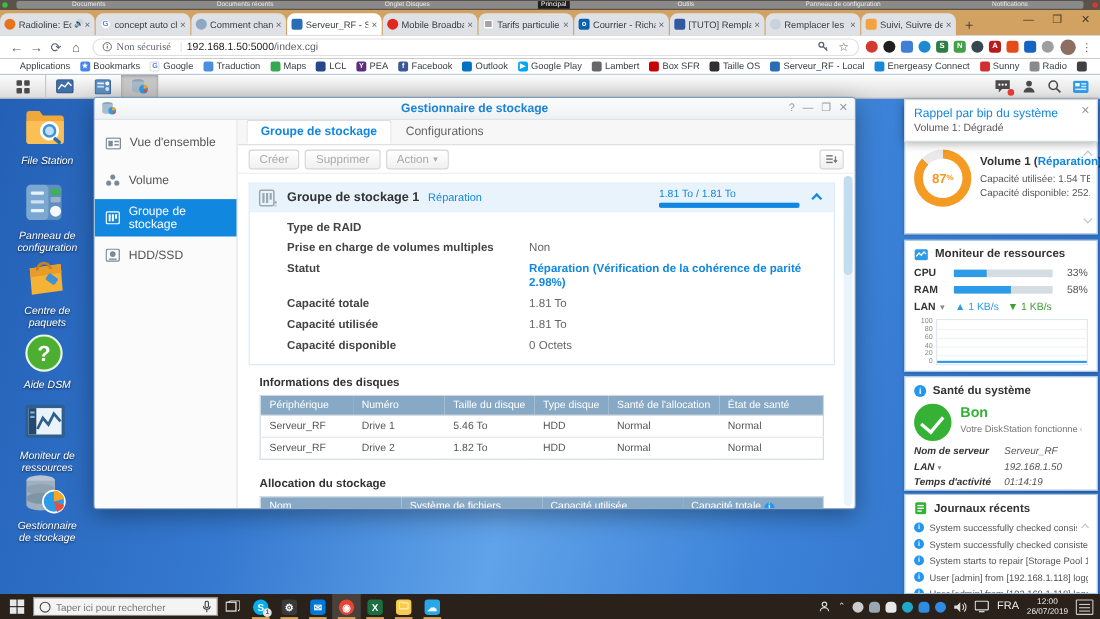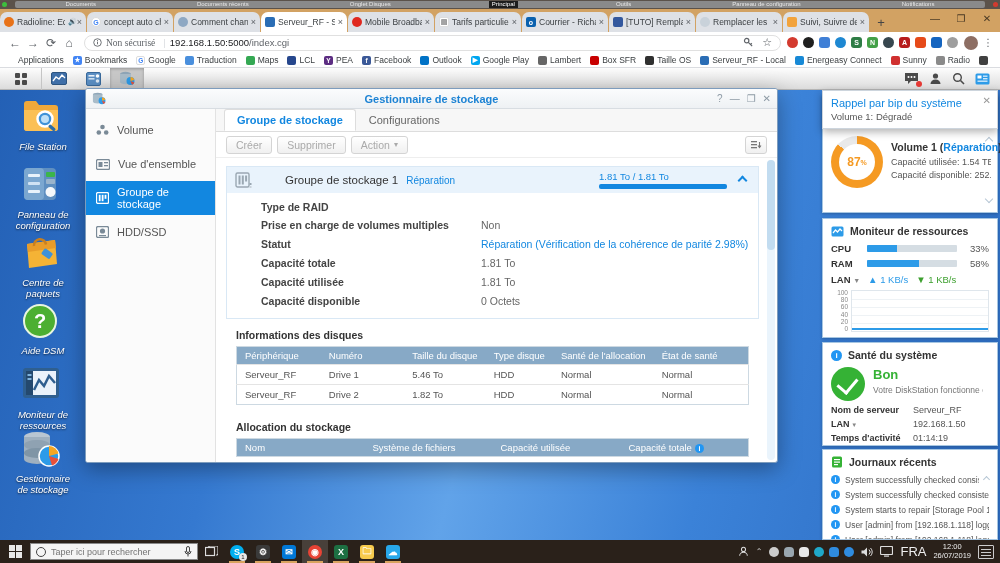--- a/index.html
+++ b/index.html
@@ -81,33 +81,33 @@
   .wtab.active { background:#fff; border-color:#ddd #ddd #fff #ddd; border-radius:3px 3px 0 0; color:#1287e0; font-weight:bold; }
   #wtoolbar { height:26px; display:flex; align-items:center; gap:5px; padding:0 10px; border-bottom:1px solid #eee; flex:none; }
   .tbtn { height:18px; padding:0 9px; font-size:10.5px; color:#aaa; background:linear-gradient(#fff,#f0f0f0); border:1px solid #d4d4d4; border-radius:3px; display:flex; align-items:center; gap:4px; cursor:default; }
   #wtoolbar .sortbtn { margin-left:auto; width:22px; height:18px; border:1px solid #d4d4d4; border-radius:3px; background:linear-gradient(#fff,#f0f0f0); display:flex; align-items:center; justify-content:center; cursor:pointer; }
   #wcontent { flex:1; overflow:hidden; position:relative; padding:8px 18px 8px 10px; }
   #wscroll { position:absolute; right:2px; top:2px; bottom:2px; width:8px; background:#eaf4fc; border-radius:4px; }
   #wscroll .thumb { position:absolute; top:0; width:8px; height:90px; background:#c2dcf0; border-radius:4px; }
 
   #pool-card { border:1px solid #d9e8f5; }
   #pool-head { height:26px; background:#e9f3fc; display:flex; align-items:center; padding:0 8px; gap:8px; }
-  #pool-head .pool-title { font-size:11.5px; font-weight:normal; color:#333;margin-left:24px; }
+  #pool-head .pool-title { font-size:11.5px; font-weight:bold; color:#333; }
   #pool-head .pool-status-link { font-size:10px; color:#1287e0; }
   #pool-usage { margin-left:auto; text-align:left; width:128px; }
   #pool-usage .usage-text { font-size:9.5px; color:#1287e0; margin-bottom:2px; }
   #pool-usage .usage-bar { width:128px; height:5px; background:#cfe2f1; border-radius:2px; overflow:hidden; }
   #pool-usage .usage-fill { height:5px; background:#1287e0; }
   .chev { width:7px; height:7px; border-right:2px solid #1287e0; border-bottom:2px solid #1287e0; transform:rotate(-135deg); margin:0 4px; cursor:pointer; }
 
   #pool-fields { padding:8px 0 4px 34px; }
   .frow { display:flex; margin-bottom:6px; }
   .frow .flabel { width:220px; flex:none; font-size:10.5px; font-weight:bold; color:#444; }
   .frow .fvalue { flex:1; font-size:10.5px; color:#666; line-height:13px; }
-  .frow .fvalue.link { color:#1287e0; }
+  .frow .fvalue.link { color:#1287e0;font-weight:bold; }
 
   .sect-title { font-size:10.5px; font-weight:bold; color:#333; margin:10px 0 5px 10px; }
   table.dsmtbl { width:calc(100% - 20px); margin-left:10px; border-collapse:collapse; border:1px solid #cdd9e2; }
   table.dsmtbl th { background:#87a9c6; color:#fff; font-weight:normal; font-size:9.5px; text-align:left; padding:3px 8px; white-space:nowrap; }
   table.dsmtbl td { font-size:9.5px; color:#555; padding:4px 8px; border-top:1px solid #e4e4e4; background:#fff; }
   td.ok { color:#3da02f; }
   .info-i { display:inline-block; width:9px; height:9px; border-radius:50%; background:#2196f3; color:#fff; font-size:7px; font-weight:bold; text-align:center; line-height:9px; margin-left:3px; }
 
   
   .card { position:absolute; left:822px; width:176px; background:#fff; border:1px solid #a6c6e2; box-shadow:0 1px 3px rgba(0,0,0,.25); }
@@ -143,21 +143,21 @@
   #lanplot { flex:1; height:42px; background:#fff; border:1px solid #dfe6ec; position:relative; }
   #lanplot .grid { position:absolute; left:0; right:0; height:1px; background:#eef2f5; }
   #lanplot .lan-line { position:absolute; left:0; right:0; bottom:1px; height:2px; background:#2d9be8; }
 
   #health-card { top:274px; height:104px; }
   #health-main { display:flex; align-items:flex-start; gap:8px; padding:2px 8px; }
   #health-check { width:34px; height:34px; border-radius:50%; background:#35b235; flex:none; position:relative; }
   #health-check:after { content:""; position:absolute; left:10px; top:7px; width:10px; height:16px; border-right:3.5px solid #fff; border-bottom:3.5px solid #fff; transform:rotate(40deg); }
   #health-status { font-size:13px; font-weight:bold; color:#35b235; }
   #health-desc { font-size:8.5px; color:#777; margin-top:3px; white-space:nowrap; overflow:hidden; max-width:110px; }
-  .hrow { display:flex; padding:2px 8px; font-size:9px; }
+  .hrow { display:flex; padding:2px 8px; font-size:9px;font-style:italic; }
   .hrow .hlabel { width:82px; flex:none; font-weight:bold; color:#333; }
   .hrow .hvalue { color:#555; }
 
   #logs-card { top:381px; height:91px; overflow:hidden; }
   .logrow { display:flex; align-items:center; gap:5px; padding:2.5px 8px; }
   .log-i { width:9px; height:9px; border-radius:50%; background:#2196f3; color:#fff; font-size:6.5px; font-weight:bold; text-align:center; line-height:9px; flex:none; }
   .log-text { font-size:8.5px; color:#555; white-space:nowrap; overflow:hidden; }
 
   
   #taskbar { position:absolute; left:0; top:540px; width:1000px; height:23px; background:#2a211a; display:flex; align-items:center; }
@@ -169,21 +169,21 @@
   #searchbox input { flex:1; border:none; background:transparent; font-size:9px; color:#333; font-family:"Liberation Sans",sans-serif; outline:none; min-width:0; }
   .tb-ico { width:26px; height:23px; display:flex; align-items:center; justify-content:center; position:relative; cursor:pointer; }
   .tb-ico.active { background:rgba(255,255,255,.14); }
   .tb-ico .under { position:absolute; bottom:0; left:5px; right:5px; height:2px; background:#d8a35f; }
   .appglyph { width:14px; height:14px; border-radius:3px; display:flex; align-items:center; justify-content:center; font-size:9px; font-weight:bold; color:#fff; }
   .skype-badge { position:absolute; right:3px; bottom:2px; width:8px; height:8px; background:#e8e8e8; color:#222; border-radius:50%; font-size:6px; line-height:8px; text-align:center; }
   #tray { margin-left:auto; display:flex; align-items:center; gap:7px; padding-right:6px; }
   #tray .tico { font-size:9px; color:#ddd; cursor:pointer; display:flex; align-items:center; }
   .tray-dot { width:10px; height:10px; border-radius:2px; }
   #clock { text-align:center; color:#eee; font-size:7.5px; line-height:8.5px; cursor:pointer; }
-  #lang { color:#eee; font-size:13px; cursor:pointer; }
+  #lang { color:#eee; font-size:10px; cursor:pointer; }
   #notif-ico { width:16px; height:14px; border:1px solid #ccc; border-radius:1px; position:relative; cursor:pointer; }
   #notif-ico i { position:absolute; left:2px; right:2px; height:1px; background:#ccc; }
 
   svg { display:block; }
 </style>
 </head>
 <body>
 
 <div id="screen">
 
@@ -551,38 +551,38 @@
           <span>?</span>
           <span>—</span>
           <span>❐</span>
           <span>✕</span>
         </div>
       </div>
       <div id="win-body">
         <div id="win-side">
             <div class="side-item">
               <span>
-                <svg width="13" height="12" viewBox="0 0 13 12">
-                  <circle cx="6.5" cy="3" r="2.3" fill="#7a8a97"></circle>
-                  <circle cx="2.8" cy="8.5" r="2.3" fill="#7a8a97"></circle>
-                  <circle cx="10.2" cy="8.5" r="2.3" fill="#7a8a97"></circle>
-                </svg>
-              </span>
-              <span>Volume</span>
-            </div>
-            <div class="side-item">
-              <span>
                 <svg width="14" height="11" viewBox="0 0 14 11">
                   <rect x="0.5" y="0.5" width="13" height="10" rx="1.5" fill="none" stroke="#7a8a97" stroke-width="1.3"></rect>
                   <rect x="2.5" y="3" width="4" height="5" fill="#7a8a97"></rect>
                   <rect x="8" y="3" width="4" height="1.3" fill="#7a8a97"></rect>
                   <rect x="8" y="6" width="4" height="1.3" fill="#7a8a97"></rect>
                 </svg>
               </span>
               <span>Vue d'ensemble</span>
+            </div>
+            <div class="side-item">
+              <span>
+                <svg width="13" height="12" viewBox="0 0 13 12">
+                  <circle cx="6.5" cy="3" r="2.3" fill="#7a8a97"></circle>
+                  <circle cx="2.8" cy="8.5" r="2.3" fill="#7a8a97"></circle>
+                  <circle cx="10.2" cy="8.5" r="2.3" fill="#7a8a97"></circle>
+                </svg>
+              </span>
+              <span>Volume</span>
             </div>
             <div class="side-item active">
               <span>
                 <svg width="13" height="12" viewBox="0 0 13 12">
                   <rect x="0.5" y="0.5" width="12" height="11" rx="1.5" fill="none" stroke="#fff" stroke-width="1.3"></rect>
                   <rect x="2.8" y="2.8" width="1.8" height="6.4" fill="#fff"></rect>
                   <rect x="5.7" y="2.8" width="1.8" height="6.4" fill="#fff"></rect>
                   <rect x="8.6" y="2.8" width="1.8" height="4" fill="#fff"></rect>
                 </svg>
               </span>

